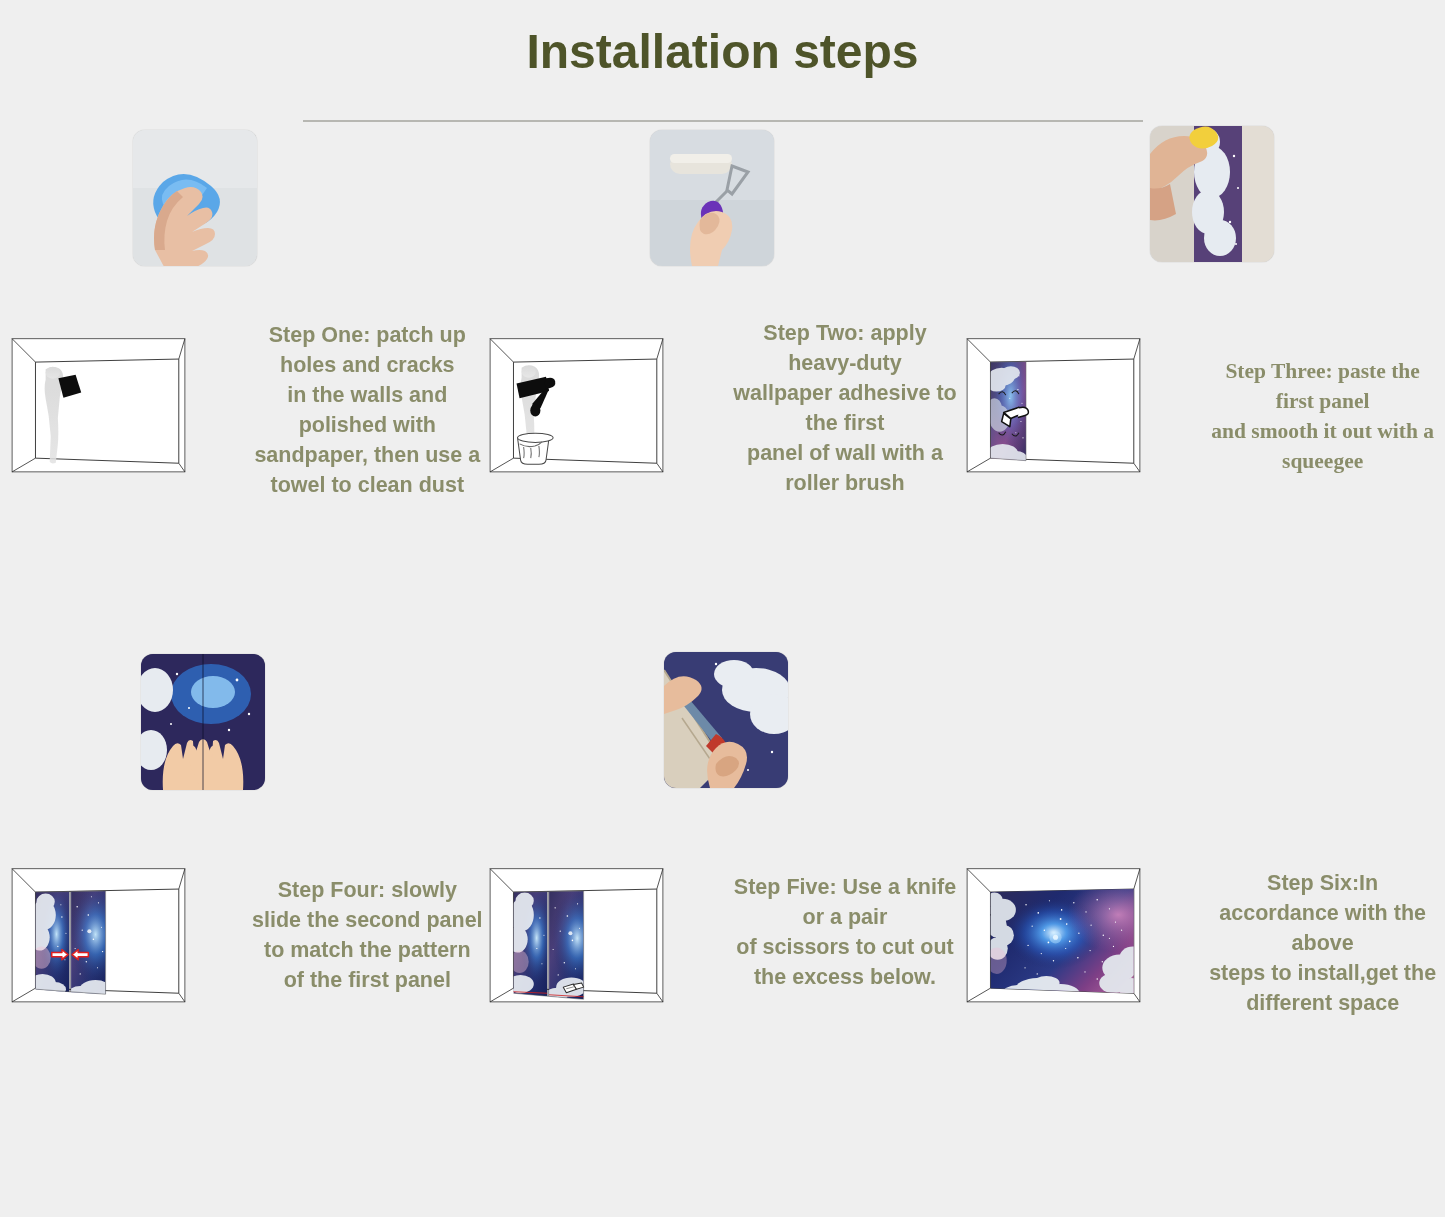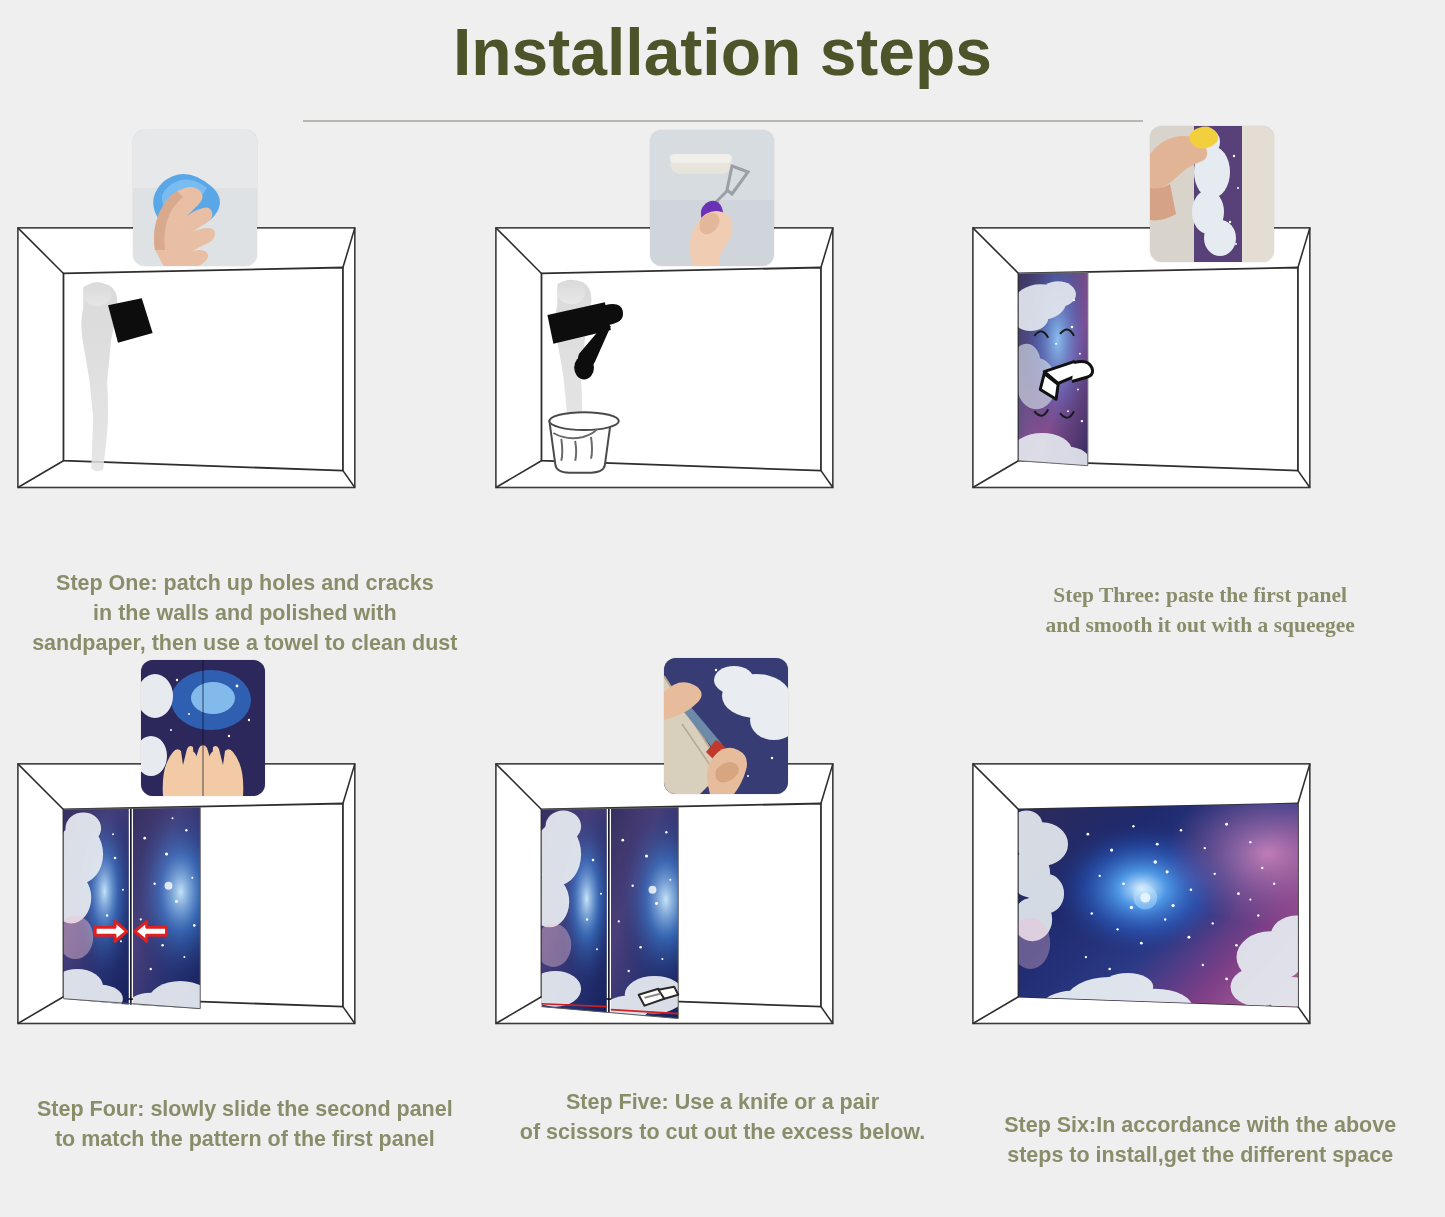--- a/index.html
+++ b/index.html
@@ -14,21 +14,21 @@
     position: relative;
   }
 
   
   .page-header {
     width: 100%;
     padding-top: 6px;
     text-align: center;
   }
   .page-title {
-    font-size: 66px;
+    font-size: 48px;
     font-weight: bold;
     color: #4e5429;
     letter-spacing: 0px;
     line-height: 92px;
   }
   .title-divider {
     width: 840px;
     height: 2px;
     background: #b7b7b2;
     margin: 22px auto 0 auto;
@@ -40,21 +40,21 @@
     grid-template-columns: repeat(3, 1fr);
     grid-template-rows: repeat(2, 1fr);
     width: 1445px;
     height: 1060px;
     padding: 0 6px;
   }
 
   .step-cell {
     position: relative;
     display: flex;
-    flex-direction: column;
+    flex-direction: row;
     align-items: center;
   }
 
   
   .stage {
     position: relative;
     width: 100%;
     height: 400px;
   }
   .stage svg { display: block; width: 100%; height: 100%; }
@@ -204,20 +204,23 @@
         <path d="M82 36 l16 6 l-16 22 l-5 -4 z" fill="none" stroke="#9aa0a6" stroke-width="3"></path>
         <path d="M78 60 l-14 14" stroke="#9aa0a6" stroke-width="3" fill="none"></path>
 
         <path d="M58 72 q10 -4 14 6 q4 12 -6 18 q-10 4 -14 -6 q-4 -12 6 -18 z" fill="#6b32b8"></path>
 
         <path d="M42 136 q-6 -28 6 -44 q10 -14 24 -10 q12 4 10 18 q-2 12 -10 20 l-4 16 z" fill="#f0cdb2"></path>
         <path d="M50 90 q8 -10 16 -6 q6 4 2 12 q-6 10 -14 8 q-6 -2 -4 -14 z" fill="#e3b89a"></path>
       </svg>
     </div>
 
+    <div class="step-caption cap-2">Step Two: apply heavy-duty
+wallpaper adhesive to the first
+panel of wall with a roller brush</div>
   </div>
 
   <div class="step-cell">
     <div class="stage">
       <svg viewBox="0 0 482 400" preserveAspectRatio="xMidYMid meet">
         <defs>
           <linearGradient id="gx3" x1="0" y1="0" x2="1" y2="1">
             <stop offset="0%" stop-color="#3a3560"></stop>
             <stop offset="30%" stop-color="#5a4f86"></stop>
             <stop offset="60%" stop-color="#8e4f90"></stop>

